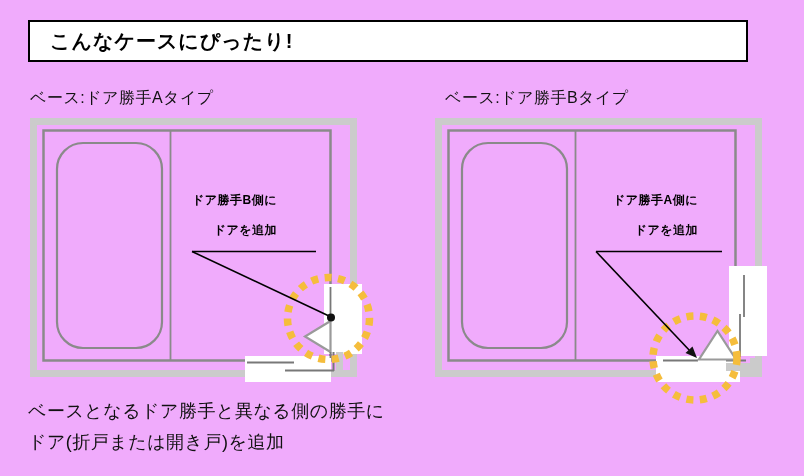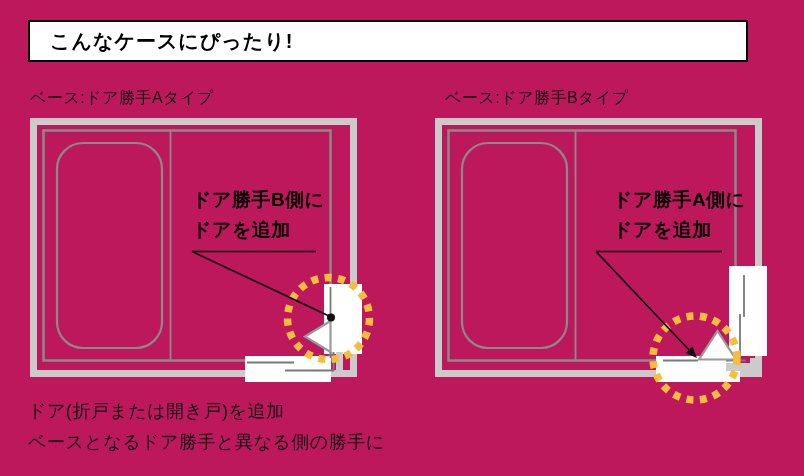--- a/index.html
+++ b/index.html
@@ -1,33 +1,33 @@
 <!DOCTYPE html>
 <html><head>
 <meta charset="utf-8">
 <style>
   html,body{margin:0;padding:0;background:#fff;}
   .page{
-    position:relative;width:804px;height:476px;background:#be185d;overflow:hidden;
+    position:relative;width:804px;height:476px;background:#f0abfc;overflow:hidden;
     font-family:"Liberation Sans",sans-serif;color:#000;
   }
   .abs{position:absolute;}
   .title-box{
     left:28px;top:20px;width:716px;height:38px;
     border:2px solid #000;background:#fff;
     display:flex;align-items:center;
   }
   .title-box span{
     padding-left:20px;font-size:20px;font-weight:bold;letter-spacing:1px;
   }
   .subtitle{font-size:16px;letter-spacing:0.5px;color:#111;}
   .subtitle.left{left:30px;top:88px;text-align:center;}
   .subtitle.right{left:437px;top:88px;margin-left:8px;}
   .annotation{
-    font-size:19px;font-weight:bold;line-height:30px;letter-spacing:0.5px;color:#000;
+    font-size:12px;font-weight:bold;line-height:30px;letter-spacing:0.5px;color:#000;text-align:right;
   }
   .annotation.left{left:192px;top:185px;}
   .annotation.right{left:597px;top:185px;margin-left:16px;}
   .caption{font-size:18px;letter-spacing:0.5px;color:#111;line-height:31px;}
   .caption{left:28px;top:396px;}
   svg.plan{left:0;top:0;}
 </style>
 </head>
 <body>
 
@@ -123,17 +123,17 @@
   <div class="abs annotation left">
     <div>ドア勝手B側に</div>
     <div>ドアを追加</div>
   </div>
   <div class="abs annotation right">
     <div>ドア勝手A側に</div>
     <div>ドアを追加</div>
   </div>
 
   <div class="abs caption">
+    <div>ベースとなるドア勝手と異なる側の勝手に</div>
     <div>ドア(折戸または開き戸)を追加</div>
-    <div>ベースとなるドア勝手と異なる側の勝手に</div>
   </div>
 
 </div>
 
 </body></html>

